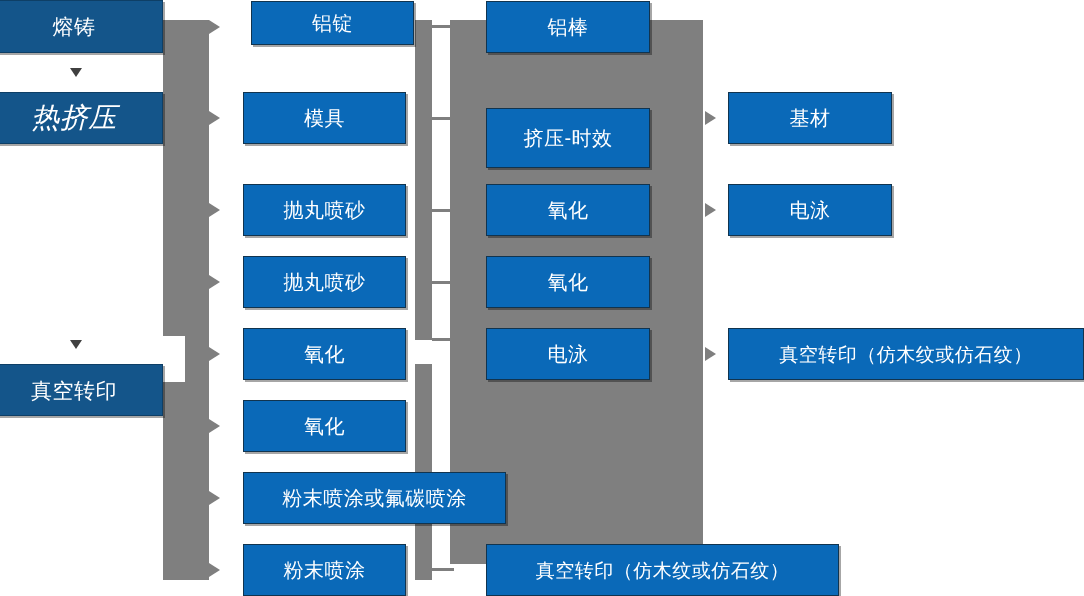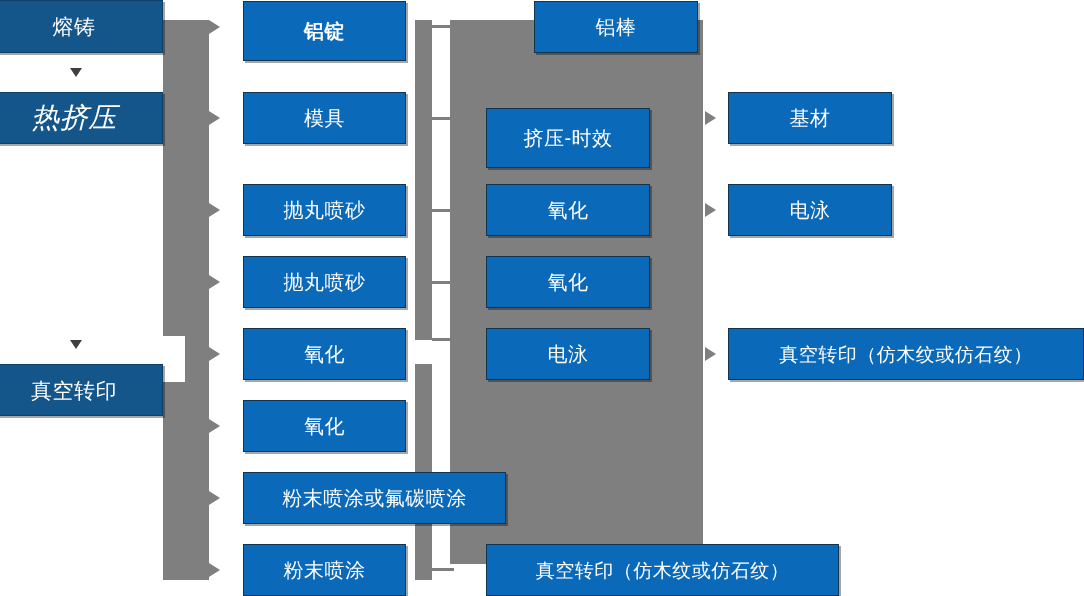--- a/index.html
+++ b/index.html
@@ -93,21 +93,21 @@
   <div id="nodes">
       <div class="node dark" style="left: -15px; top: 0px; width: 178px; height: 53px;">
         <span style="font-size: 21px;">熔铸</span>
       </div>
       <div class="node dark" style="left: -15px; top: 92px; width: 178px; height: 52px;">
         <span style="font-size: 28px; font-style: italic;">热挤压</span>
       </div>
       <div class="node dark" style="left: -15px; top: 364px; width: 178px; height: 52px;">
         <span style="font-size: 21px;">真空转印</span>
       </div>
-      <div class="node blue" style="left: 243px; top: 1px; width: 163px; height: 60px; font-weight: bold;">
+      <div class="node blue" style="left: 251px; top: 1px; width: 163px; height: 44px;">
         <span style="font-size: 20px;">铝锭</span>
       </div>
       <div class="node blue" style="left: 243px; top: 92px; width: 163px; height: 52px; text-align: right;">
         <span style="font-size: 20px;">模具</span>
       </div>
       <div class="node blue" style="left: 243px; top: 184px; width: 163px; height: 52px;">
         <span style="font-size: 20px;">抛丸喷砂</span>
       </div>
       <div class="node blue" style="left: 243px; top: 256px; width: 163px; height: 52px;">
         <span style="font-size: 20px;">抛丸喷砂</span>
@@ -117,21 +117,21 @@
       </div>
       <div class="node blue" style="left: 243px; top: 400px; width: 163px; height: 52px;">
         <span style="font-size: 20px;">氧化</span>
       </div>
       <div class="node blue" style="left: 243px; top: 472px; width: 263px; height: 52px;">
         <span style="font-size: 20px;">粉末喷涂或氟碳喷涂</span>
       </div>
       <div class="node blue" style="left: 243px; top: 544px; width: 163px; height: 52px;">
         <span style="font-size: 20px;">粉末喷涂</span>
       </div>
-      <div class="node blue" style="left: 486px; top: 1px; width: 164px; height: 52px; margin-left: 48px;">
+      <div class="node blue" style="left: 486px; top: 1px; width: 164px; height: 52px;">
         <span style="font-size: 20px;">铝棒</span>
       </div>
       <div class="node blue" style="left: 486px; top: 92px; width: 164px; height: 60px; margin-top: 16px;">
         <span style="font-size: 20px;">挤压-时效</span>
       </div>
       <div class="node blue" style="left: 486px; top: 184px; width: 164px; height: 52px;">
         <span style="font-size: 20px;">氧化</span>
       </div>
       <div class="node blue" style="left: 486px; top: 256px; width: 164px; height: 52px;">
         <span style="font-size: 20px;">氧化</span>

